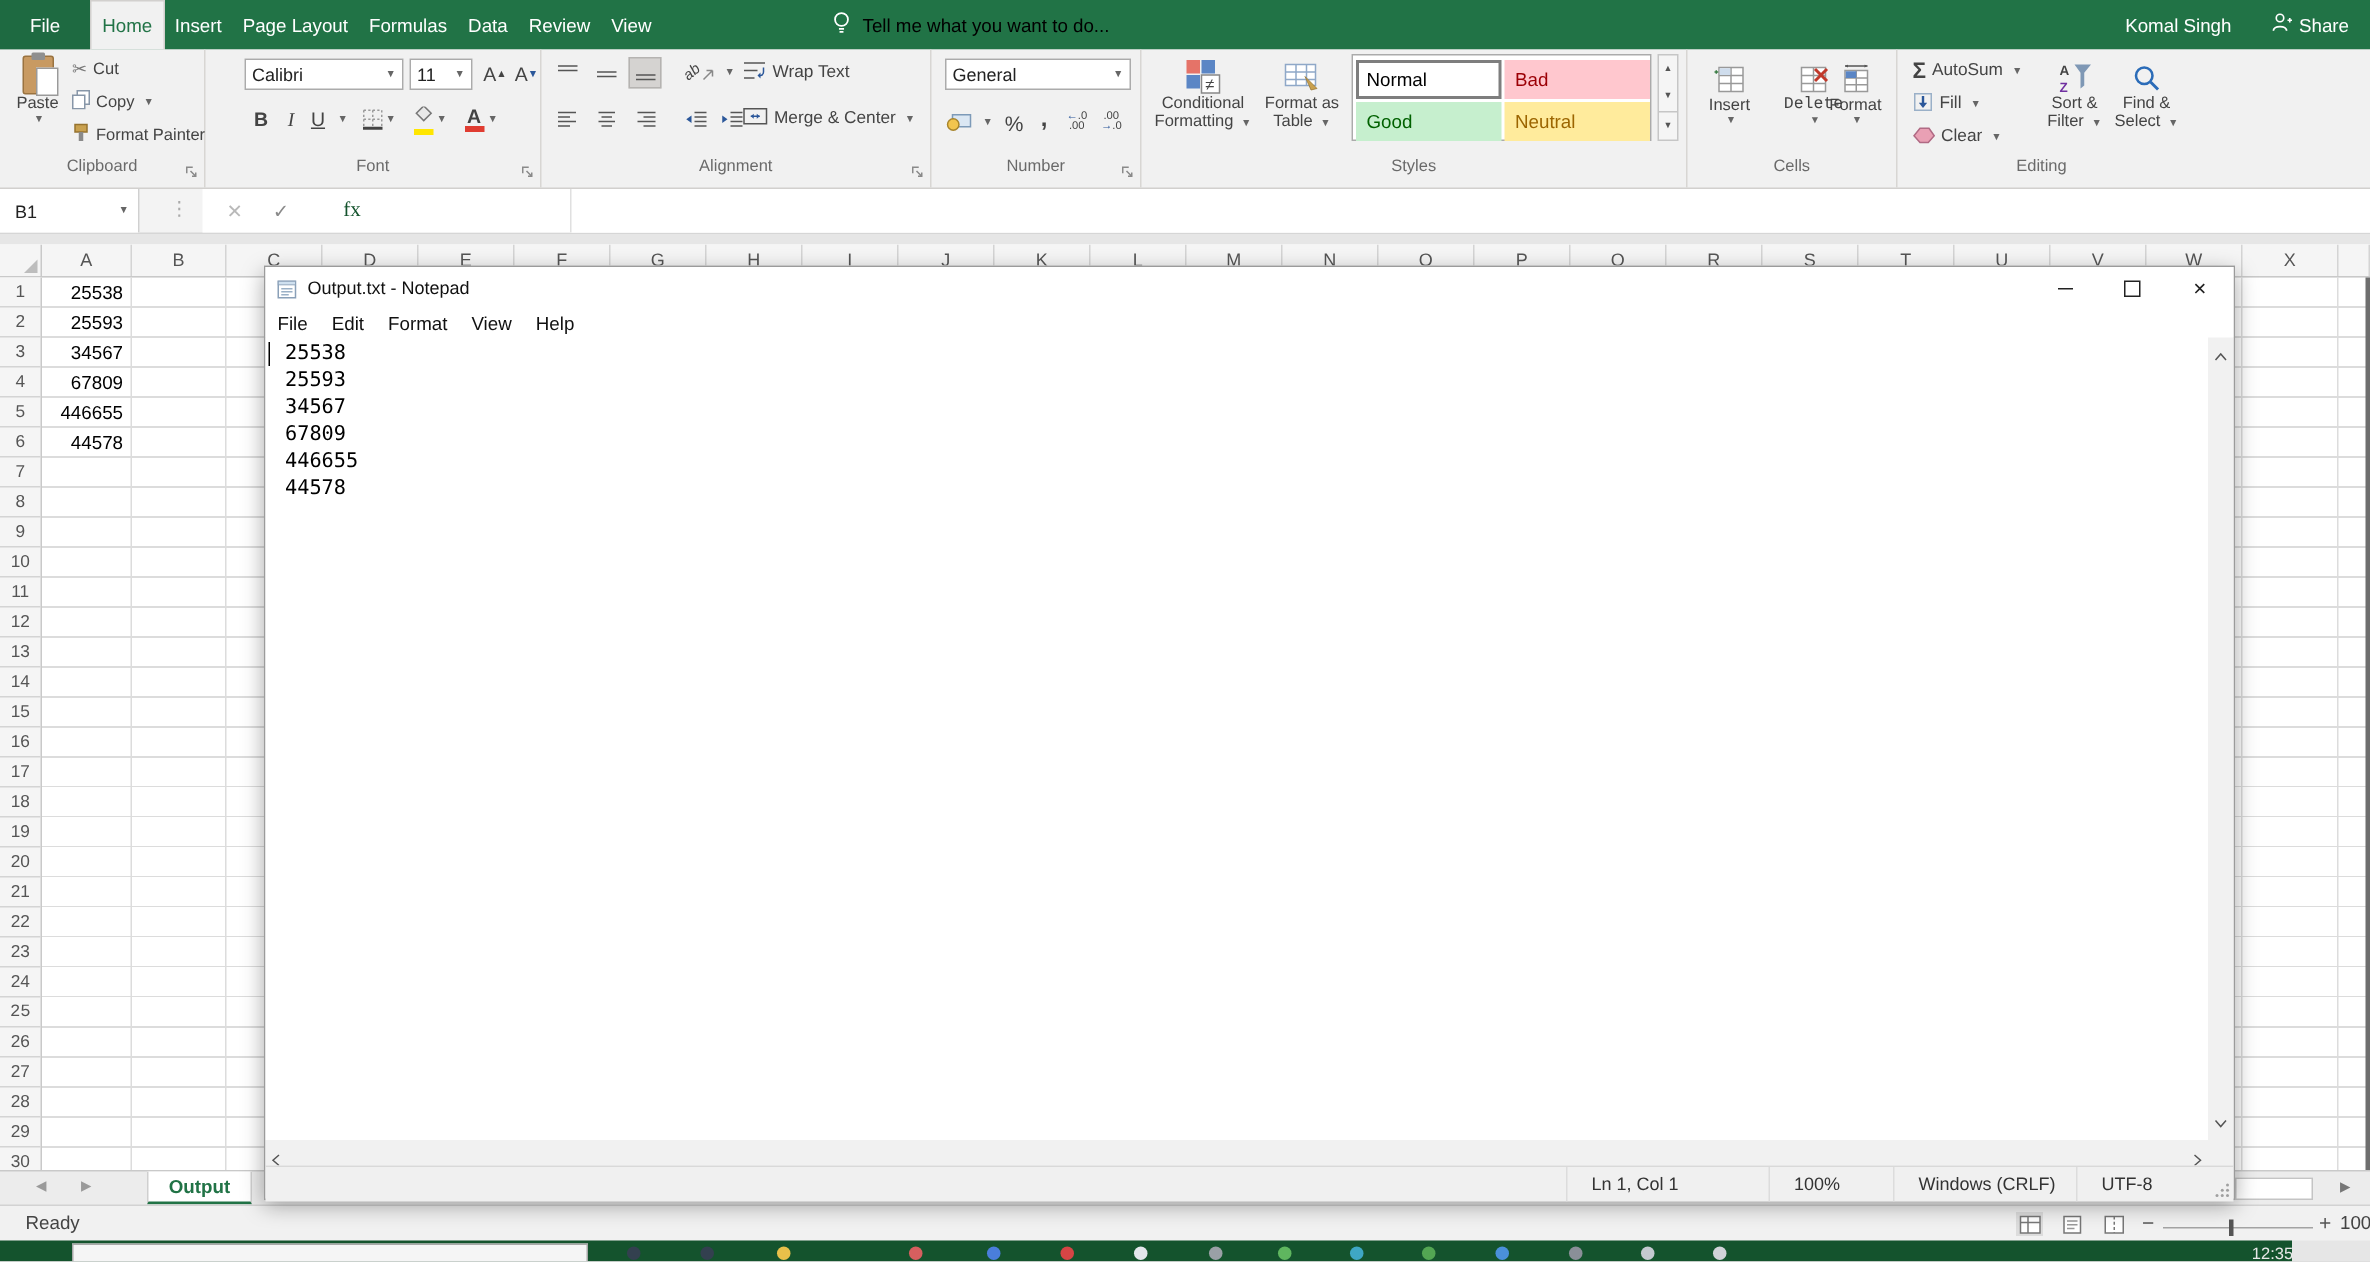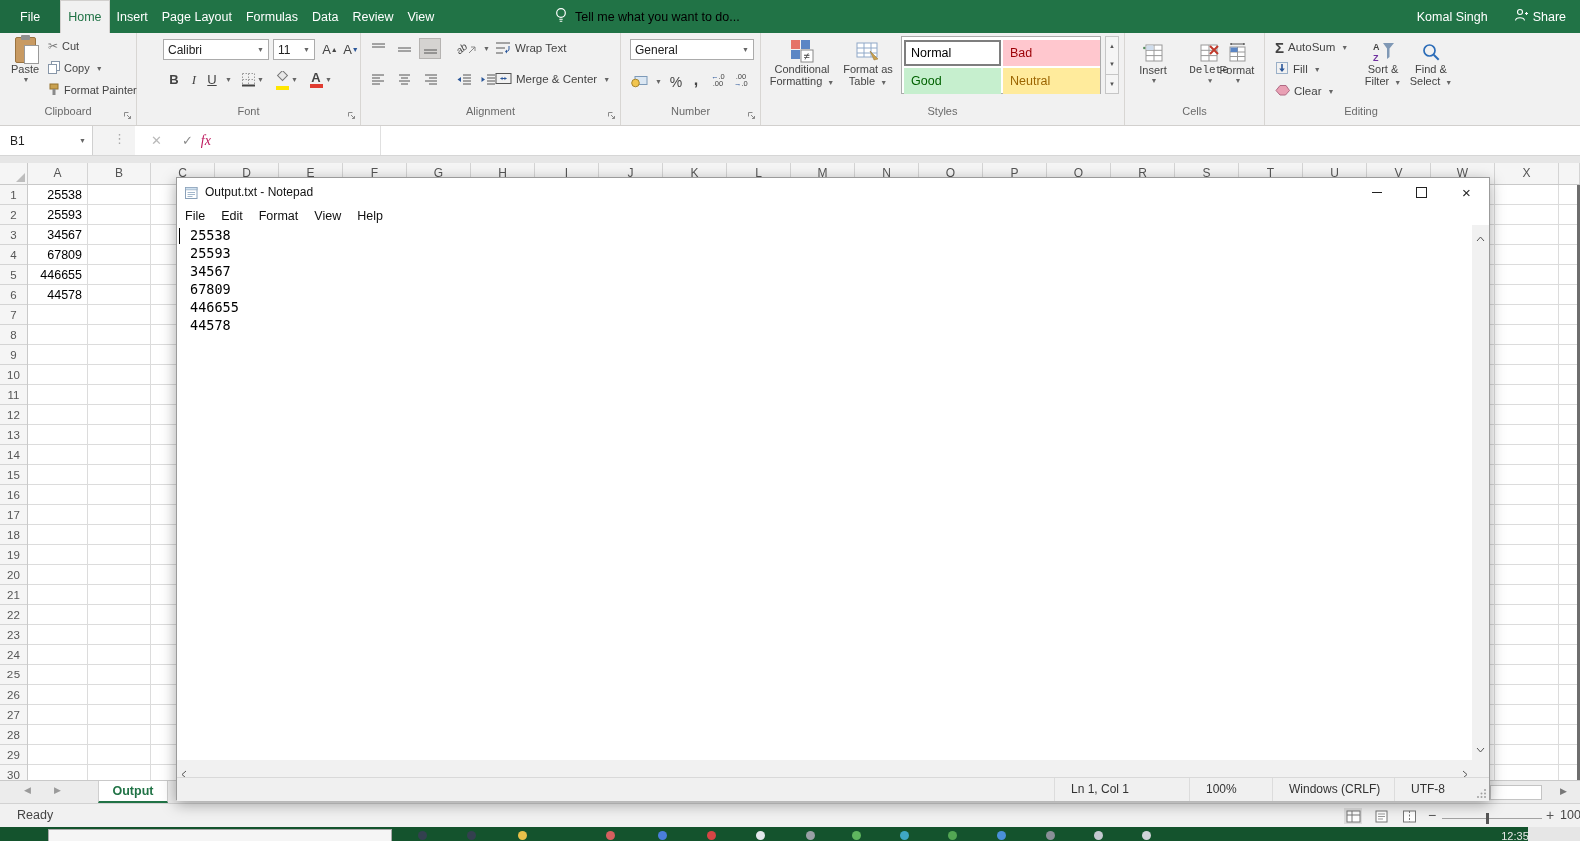--- a/index.html
+++ b/index.html
@@ -426,21 +426,21 @@
 
   <div id="fbar">
     <div id="namebox">
       <span>B1</span>
       <span class="dd" style="margin-left:auto;margin-right:6px;">▼</span>
     </div>
     <div class="abs" style="left:113px;top:5px;color:#aaa;font-size:13px;letter-spacing:-1px;">⋮</div>
     <div id="fxpanel">
       <span style="margin-left:16px;color:#b9b9b9;">✕</span>
       <span style="margin-left:20px;color:#8a8a8a;">✓</span>
-      <span style="margin-left:8px;color:#be185d;font-style:italic;font-family:'Liberation Serif',serif;font-size:14px;">fx</span>
+      <span style="margin-left:36px;color:#14532d;font-family:'Liberation Serif',serif;font-size:14px;">fx</span>
       <div id="finput"></div>
     </div>
   </div>
 
   <div id="grid">
     <div id="corner"></div>
     <div id="colheads">
         <div class="chead" style="left: 0px; width: 60px;">A</div>
         <div class="chead" style="left: 60px; width: 63px;">B</div>
         <div class="chead" style="left: 123px; width: 64px;">C</div>
@@ -643,21 +643,21 @@
             <path d="M1 1l4 3.5L1 8" fill="none" stroke="#555"></path>
           </svg></span>
     </div>
     <div id="npcornersq"></div>
     <div id="npstatus">
       <span style="flex:1;"></span>
       <span id="npcells" style="display: flex; height: 100%;">
           <div class="npcell" style="width: 135px;">Ln 1, Col 1</div>
           <div class="npcell" style="width: 83px;">100%</div>
           <div class="npcell" style="width: 122px;">Windows (CRLF)</div>
-          <div class="npcell" style="width: 95px;">UTF-8</div>
+          <div class="npcell" style="width: 105px;">UTF-8</div>
         </span>
       <span id="npgrip"><svg width="11" height="11">
             <g fill="#a0a0a0">
               <circle cx="9" cy="2" r="1"></circle>
               <circle cx="9" cy="5.5" r="1"></circle>
               <circle cx="5.5" cy="5.5" r="1"></circle>
               <circle cx="9" cy="9" r="1"></circle>
               <circle cx="5.5" cy="9" r="1"></circle>
               <circle cx="2" cy="9" r="1"></circle>
             </g>

